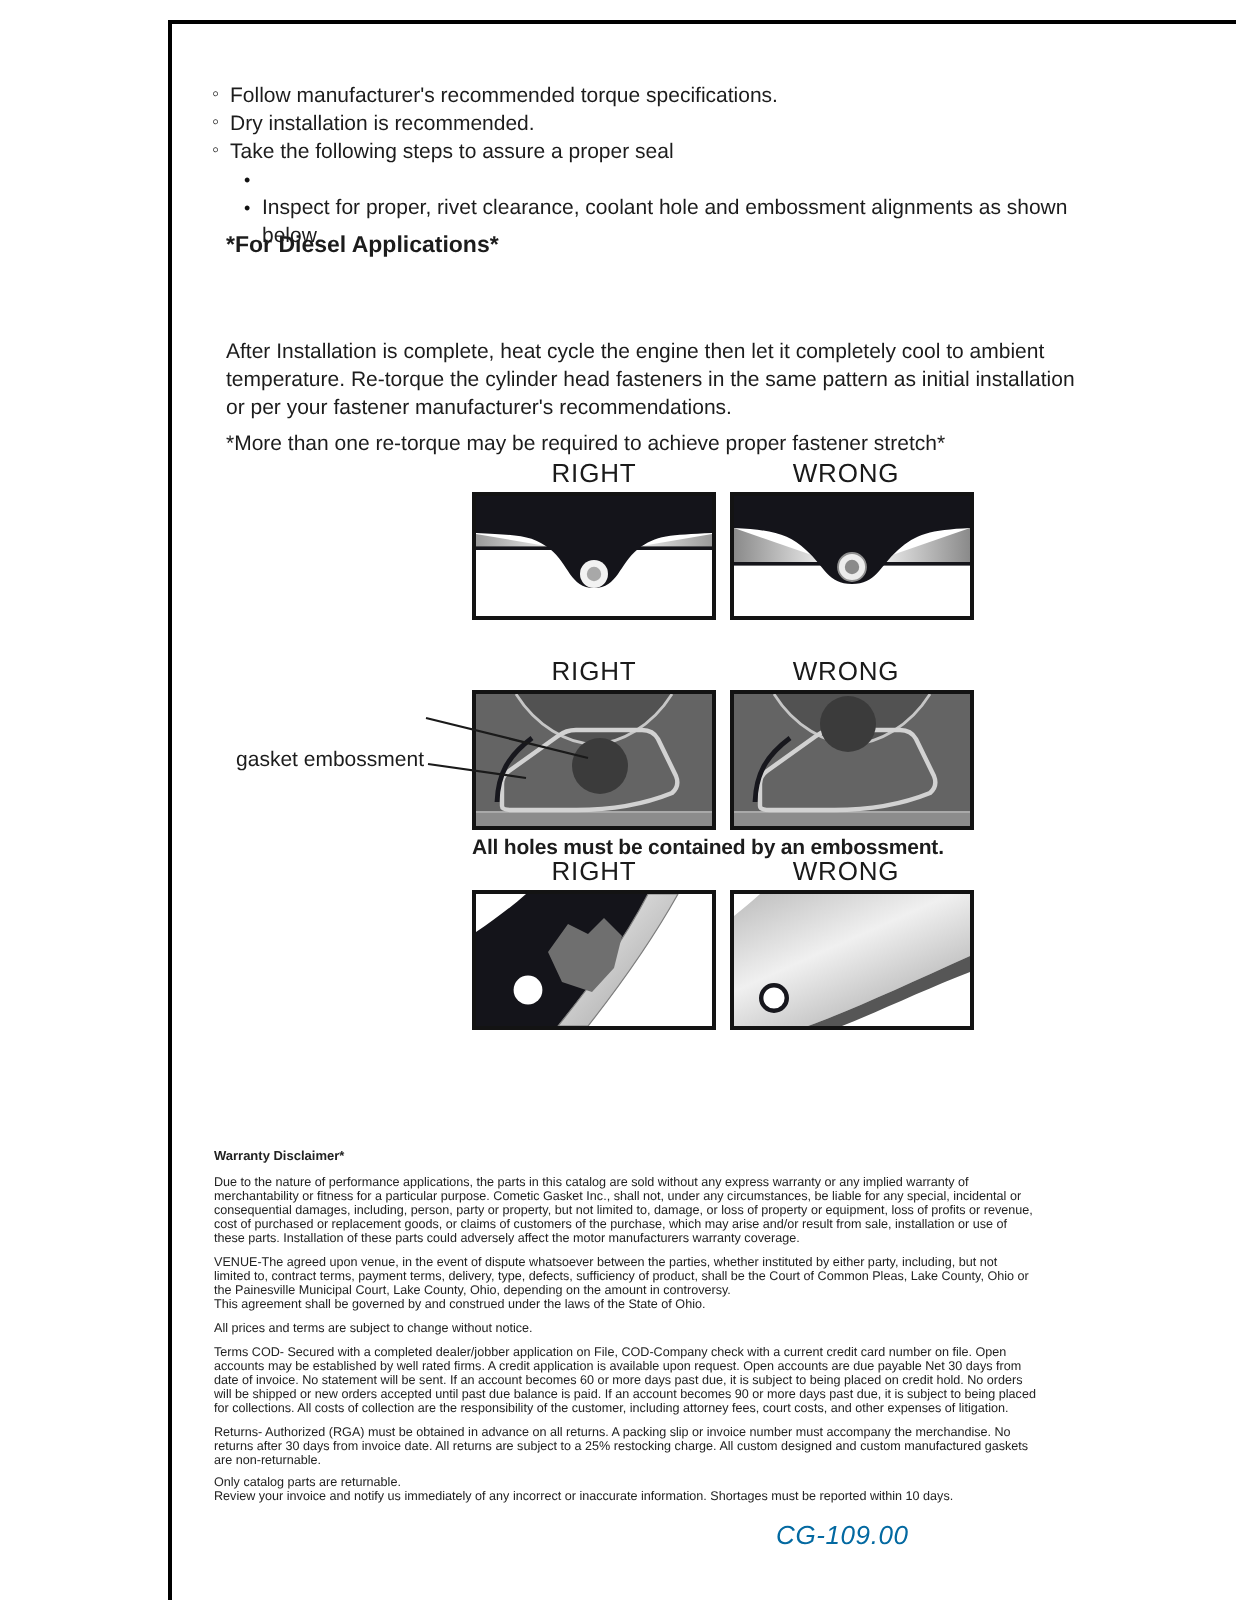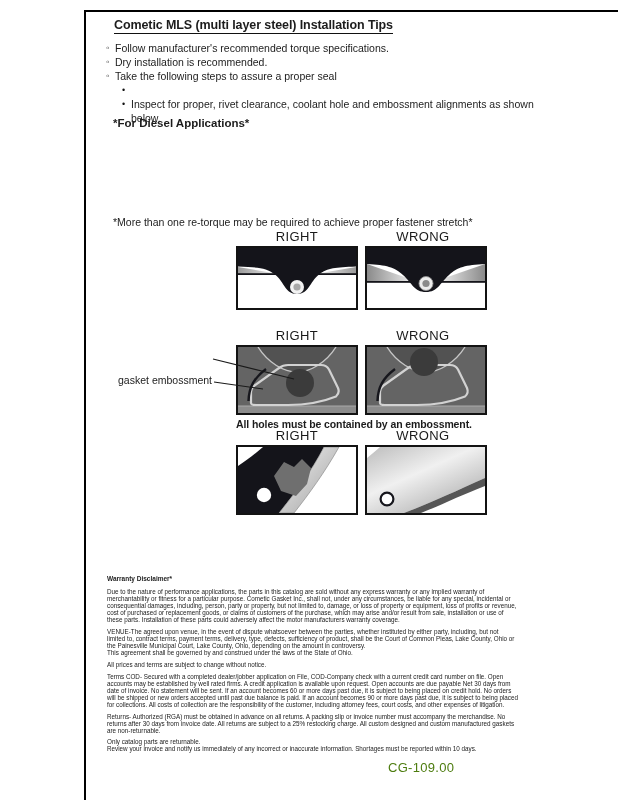--- a/index.html
+++ b/index.html
@@ -30,30 +30,29 @@
   .caption{margin-top:3px;font-size:10.5px;font-weight:700;line-height:12px;white-space:pre-line;letter-spacing:-0.1px;}
 
   .annot{position:absolute;left:96px;width:116px;text-align:right;font-size:10.5px;line-height:11px;}
   .annot1{top:344px;} .annot2{top:375px;}
   .leaders{position:absolute;left:0;top:0;width:618px;height:800px;pointer-events:none;}
 
   .legal{position:absolute;left:107px;top:575px;width:411px;font-size:6.3px;line-height:7.1px;color:#222;}
   .legal .legal-h{font-size:6.5px;font-weight:700;margin:0 0 6px 0;}
   .legal p{margin:0 0 4.5px 0;white-space:pre-line;}
 
-  .doc-code{position:absolute;left:388px;top:760px;font-size:13px;letter-spacing:0.3px;color:#4d7c0f;}
+  .doc-code{position:absolute;left:388px;top:760px;font-size:13px;letter-spacing:0.3px;color:#0369a1;font-style:italic;}
 </style>
 </head>
 <body>
 
 <div class="page">
   <div class="frame-top"></div>
   <div class="frame-left"></div>
 
-  <div class="title">Cometic MLS (multi layer steel) Installation Tips</div>
 
   <div class="tips">
     <div class="tip-row">
       <span class="mk">◦</span>
       <span>Follow manufacturer's recommended torque specifications.</span>
     </div>
     <div class="tip-row">
       <span class="mk">◦</span>
       <span>Dry installation is recommended.</span>
     </div>
@@ -64,20 +63,23 @@
     <div class="tip-row tip-sub">
       <span class="mk">•</span>
     </div>
     <div class="tip-row tip-sub">
       <span class="mk">•</span>
       <span>Inspect for proper, rivet clearance, coolant hole and embossment alignments as shown below.</span>
     </div>
   </div>
 
   <div class="diesel-h">*For Diesel Applications*</div>
+  <div class="para p2">After Installation is complete, heat cycle the engine then let it completely cool to ambient
+temperature. Re-torque the cylinder head fasteners in the same pattern as initial installation
+or per your fastener manufacturer's recommendations.</div>
   <div class="para note">*More than one re-torque may be required to achieve proper fastener stretch*</div>
 
   <div class="figure fig1">
     <div class="rw-row">
       <span>RIGHT</span>
       <span>WRONG</span>
     </div>
     <div class="panels">
       <div class="panel">
         <svg width="118" height="60" viewBox="0 0 118 60">

